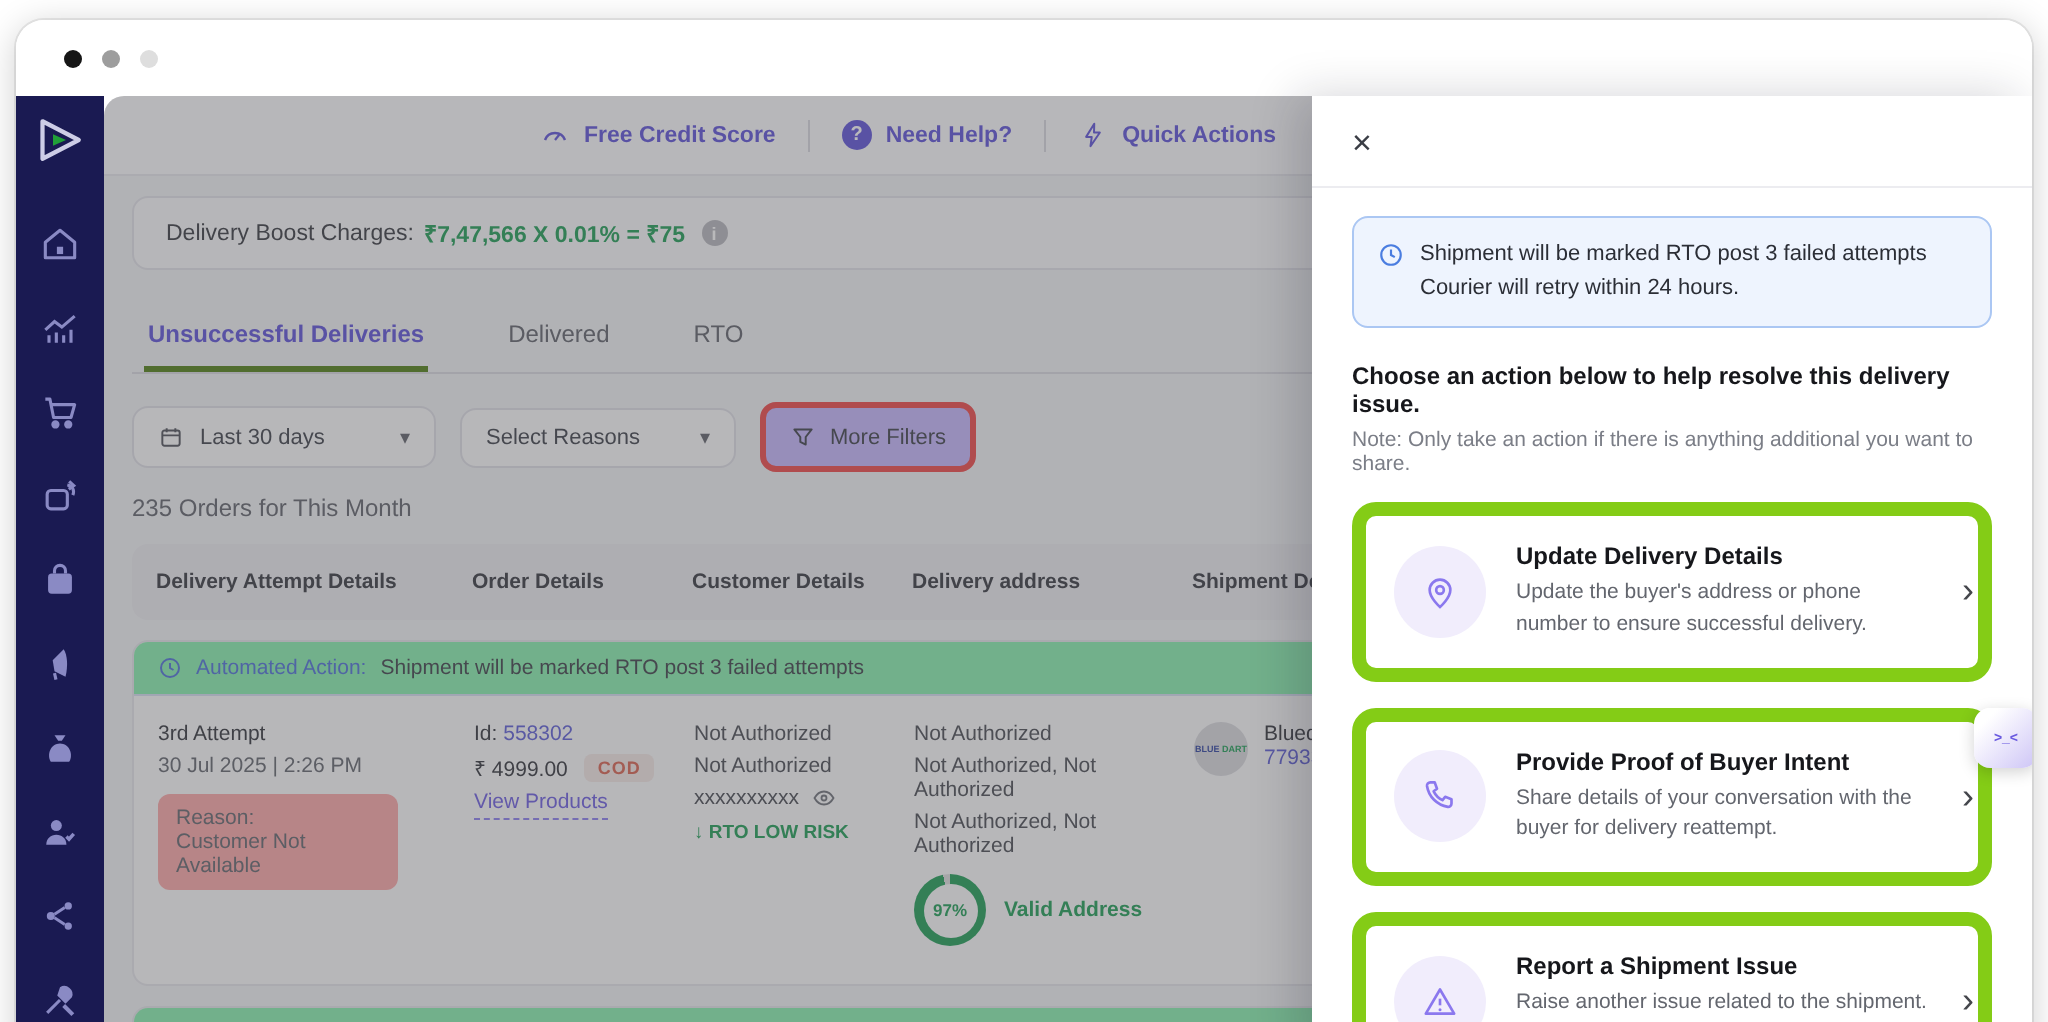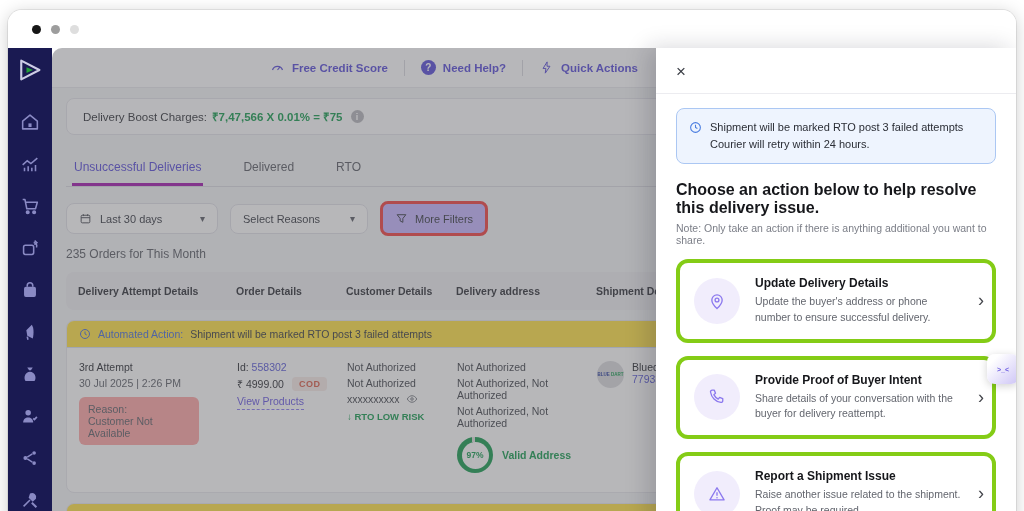--- a/index.html
+++ b/index.html
@@ -39,42 +39,42 @@
   .content { padding:10px 14px 0 14px; }
   .boost-banner { background:#fafafb; border:1px solid #e2e2e8; border-radius:8px;
     padding:10px 16px; font-size:11.5px; color:#34363d; display:flex; align-items:center; gap:5px;
     margin-right:4px; }
   .boost-value { color:#1a9c52; font-weight:bold; }
   .info-circle { width:13px; height:13px; border-radius:50%; background:#b6b6bc; color:#fff;
     font-size:9px; display:grid; place-items:center; font-weight:bold; margin-left:3px; }
 
   .tabs { margin-top:15px; display:flex; gap:38px; border-bottom:1px solid #dadae0; padding:0 6px; }
   .tab { padding:10px 2px 9px; font-size:12px; color:#5d6068; cursor:pointer; }
-  .tab.active { color:#5b4fd8; font-weight:normal; border-bottom:3px solid #a21caf; }
+  .tab.active { color:#5b4fd8; font-weight:bold; border-bottom:3px solid #4d7c0f; }
 
   .filters { margin-top:14px; display:flex; gap:12px; align-items:center;text-align:center; }
   .select { display:flex; align-items:center; gap:8px; background:#fbfbfc;
     border:1px solid #dfdfe6; border-radius:8px; padding:8px 12px; font-size:11px;
     color:#3a3d45; cursor:pointer; }
   .select svg { width:13px; height:13px; color:#4a4d55; }
   .sel-date { width:152px; } .sel-reason { width:138px; }
   .chev { margin-left:auto; font-size:10px; color:#5d6068; }
   .btn-more { display:flex; align-items:center; gap:7px; background:#c4b5fd;
     border:3px solid #ef4444; border-radius:8px; padding:8px 12px; font-size:11px;
     color:#3a3d45; cursor:pointer; }
 
   .count-text { margin-top:11px; font-size:12px; color:#5d6068; }
 
   .grid5 { display:grid; grid-template-columns:152px 104px 104px 134px 1fr; column-gap:6px; }
   .table-header { margin-top:11px; background:#ececf0; border-radius:8px; padding:13px 12px;
     font-size:10.5px; font-weight:bold; color:#33353c; }
 
   .group { margin-top:10px; background:#fbfbfc; border:1px solid #e5e5ea; border-radius:8px;
     overflow:hidden; }
-  .auto-banner { background:#fde047; border-bottom:1px solid #d6def1; padding:7px 12px;
+  .auto-banner { background:#86efac; border-bottom:1px solid #d6def1; padding:7px 12px;
     display:flex; gap:7px; align-items:flex-start; font-size:10.5px; color:#3a3d45; }
   .auto-banner svg { width:12px; height:12px; color:#4a6fd8; flex-shrink:0; }
   .auto-label { color:#4a6fd8; }
   .row { padding:13px 12px 15px; font-size:10.5px; color:#45484f; }
   .cell > div { margin-bottom:4px; }
   .c-strong { color:#2e3036; }
   .c-gray { color:#5f626a; }
   .reason-box { background:#fca5a5; border-radius:6px; padding:6px 9px; margin-top:8px;
     color:#5f626a; width:120px; }
   .link { color:#5b5bd6; cursor:pointer; }
@@ -103,23 +103,23 @@
   .panel { position:absolute; top:0; right:0; bottom:0; width:360px; background:#fff;
     z-index:10; box-shadow:-8px 0 22px rgba(20,20,40,0.18); }
   .panel-header { display:flex; justify-content:space-between; align-items:center;
     padding:15px 20px 13px; border-bottom:1px solid #ececf0; }
   .panel-title { font-size:14.5px; font-weight:bold; color:#16171b; }
   .close-btn { font-size:17px; color:#3a3d45; cursor:pointer; line-height:1; }
   .panel-body { padding:14px 20px; }
   .alert { background:#eef4fe; border:1px solid #abc7f3; border-radius:8px;
     padding:10px 12px; display:flex; gap:8px; font-size:11px; color:#2b2e36; line-height:1.55; }
   .alert svg { width:13px; height:13px; color:#4a7de0; flex-shrink:0; margin-top:2px; }
-  .choose-heading { margin-top:17px; font-size:16px; font-weight:bold; color:#16171b; }
+  .choose-heading { margin-top:17px; font-size:12px; font-weight:bold; color:#16171b; }
   .note-text { margin-top:5px; font-size:10.5px; color:#7b7e87; }
-  .action-card { margin-top:13px; border:4px solid #84cc16; border-radius:12px;
+  .action-card { margin-top:13px; border:7px solid #84cc16; border-radius:12px;
     padding:13px 14px; display:flex; align-items:center; gap:15px; cursor:pointer;
     background:#fff; }
   .action-icon { width:46px; height:46px; border-radius:50%; background:#f1edfc;
     color:#8b78ee; display:grid; place-items:center; flex-shrink:0; }
   .action-icon svg { width:20px; height:20px; }
   .action-texts { flex:1; }
   .action-title { font-size:12px; font-weight:bold; color:#16171b; }
   .action-desc { margin-top:4px; font-size:10.5px; color:#63666e; line-height:1.5; width:208px; }
   .chevron-r { font-size:18px; color:#44464c; }
 

